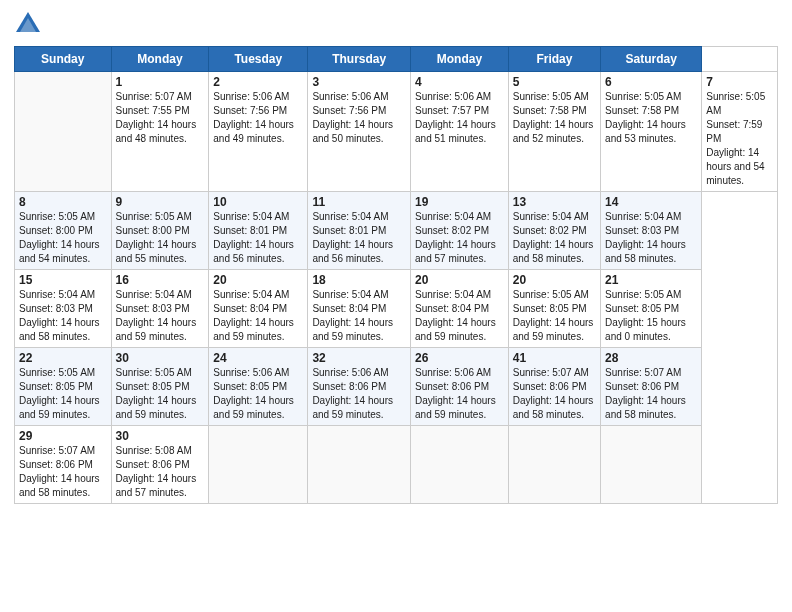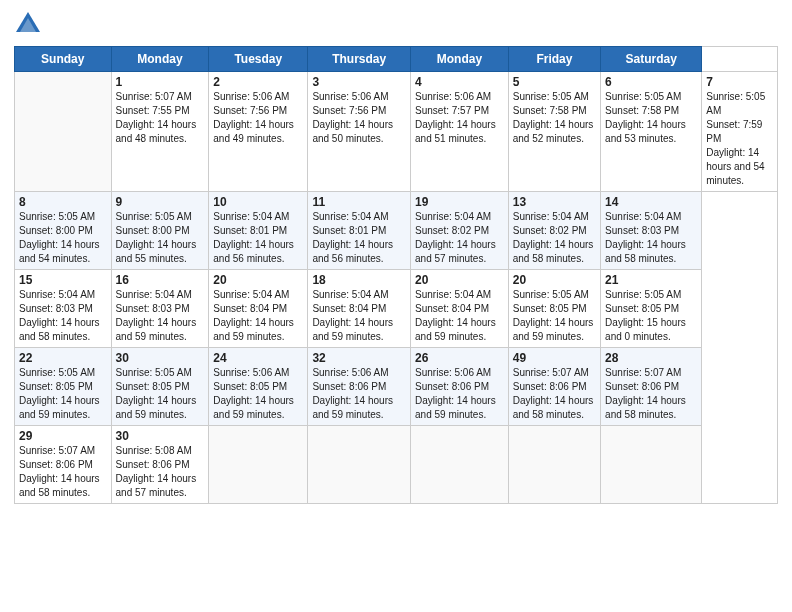--- a/index.html
+++ b/index.html
@@ -161,21 +161,21 @@
           <td><span class="day-num">20</span><span class="day-info">Sunrise: 5:04 AM<br>Sunset: 8:04 PM<br>Daylight: 14 hours and 59 minutes.</span></td>
           <td><span class="day-num">20</span><span class="day-info">Sunrise: 5:05 AM<br>Sunset: 8:05 PM<br>Daylight: 14 hours and 59 minutes.</span></td>
           <td><span class="day-num">21</span><span class="day-info">Sunrise: 5:05 AM<br>Sunset: 8:05 PM<br>Daylight: 15 hours and 0 minutes.</span></td>
         </tr>
         <tr>
           <td><span class="day-num">22</span><span class="day-info">Sunrise: 5:05 AM<br>Sunset: 8:05 PM<br>Daylight: 14 hours and 59 minutes.</span></td>
           <td><span class="day-num">30</span><span class="day-info">Sunrise: 5:05 AM<br>Sunset: 8:05 PM<br>Daylight: 14 hours and 59 minutes.</span></td>
           <td><span class="day-num">24</span><span class="day-info">Sunrise: 5:06 AM<br>Sunset: 8:05 PM<br>Daylight: 14 hours and 59 minutes.</span></td>
           <td><span class="day-num">32</span><span class="day-info">Sunrise: 5:06 AM<br>Sunset: 8:06 PM<br>Daylight: 14 hours and 59 minutes.</span></td>
           <td><span class="day-num">26</span><span class="day-info">Sunrise: 5:06 AM<br>Sunset: 8:06 PM<br>Daylight: 14 hours and 59 minutes.</span></td>
-          <td><span class="day-num">49</span><span class="day-info">Sunrise: 5:07 AM<br>Sunset: 8:06 PM<br>Daylight: 14 hours and 58 minutes.</span></td>
+          <td><span class="day-num">41</span><span class="day-info">Sunrise: 5:07 AM<br>Sunset: 8:06 PM<br>Daylight: 14 hours and 58 minutes.</span></td>
           <td><span class="day-num">28</span><span class="day-info">Sunrise: 5:07 AM<br>Sunset: 8:06 PM<br>Daylight: 14 hours and 58 minutes.</span></td>
         </tr>
         <tr>
           <td><span class="day-num">29</span><span class="day-info">Sunrise: 5:07 AM<br>Sunset: 8:06 PM<br>Daylight: 14 hours and 58 minutes.</span></td>
           <td><span class="day-num">30</span><span class="day-info">Sunrise: 5:08 AM<br>Sunset: 8:06 PM<br>Daylight: 14 hours and 57 minutes.</span></td>
           <td class="empty-cell"></td>
           <td class="empty-cell"></td>
           <td class="empty-cell"></td>
           <td class="empty-cell"></td>
           <td class="empty-cell"></td>

